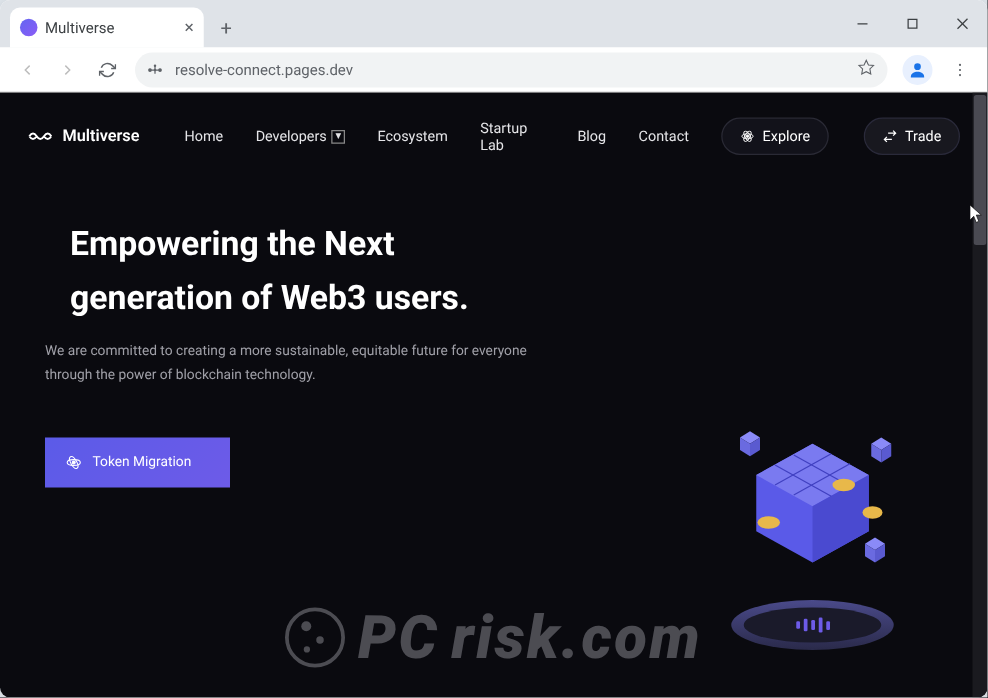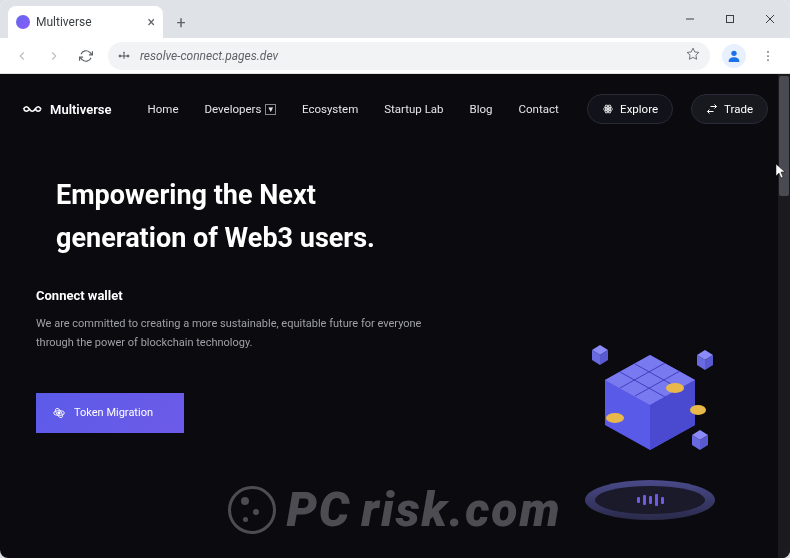--- a/index.html
+++ b/index.html
@@ -91,21 +91,20 @@
   height: 28px;
   background: #f1f3f4;
   border-radius: 14px;
   display: flex;
   align-items: center;
   padding: 0 10px;
   font-size: 12px;
   color: #5f6368;
   gap: 8px;
   margin: 0 4px;
-  font-style: italic;
 }
 .secure-icon { width: 14px; height: 14px; display: flex; align-items: center; }
 .star-icon { margin-left: auto; }
 .profile-btn {
   width: 24px; height: 24px;
   border-radius: 50%;
   background: #e8f0fe;
   display: flex; align-items: center; justify-content: center;
   margin: 0 4px;
 }
@@ -158,21 +157,21 @@
   color: #e5e5e8;
   cursor: pointer;
   display: flex;
   align-items: center;
   gap: 4px;
 }
 .nav-link .dd { font-size: 9px; border: 1px solid #888; padding: 0 2px; line-height: 1; }
 .action-btns {
   margin-left: auto;
   display: flex;
-  gap: 18px;
+  gap: 28px;
 }
 .pill-btn {
   height: 30px;
   padding: 0 14px;
   border-radius: 18px;
   border: 1px solid #2a2a35;
   background: #12121a;
   color: #fff;
   font-size: 11.5px;
   display: flex;
@@ -421,21 +420,20 @@
           <span>Trade</span>
         </div>
       </div>
     </div>
 
     <div class="hero">
       <h1 class="hero-title">
         <span>Empowering the Next</span><br>
         <span>generation of Web3 users.</span>
       </h1>
-      <div class="subheading">Connect wallet</div>
       <p class="body-text">We are committed to creating a more sustainable, equitable future for everyone through the power of blockchain technology.</p>
 
       <div class="cta-row">
         <div class="cta-btn primary">
           <span class="cta-icon">
             <svg viewBox="0 0 24 24" fill="none" stroke="#fff" stroke-width="1.5">
                 <circle cx="12" cy="12" r="2" fill="#fff"></circle>
                 <ellipse cx="12" cy="12" rx="9" ry="4"></ellipse>
                 <ellipse cx="12" cy="12" rx="9" ry="4" transform="rotate(60 12 12)"></ellipse>
               </svg>

